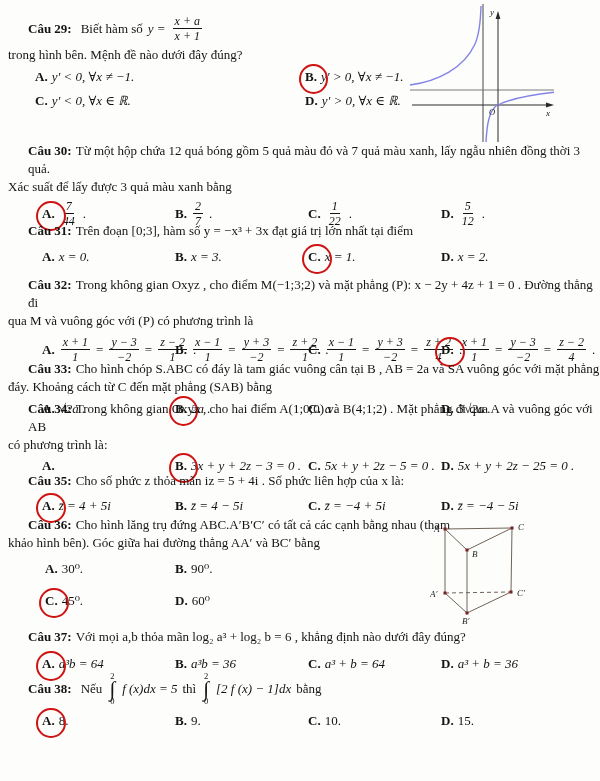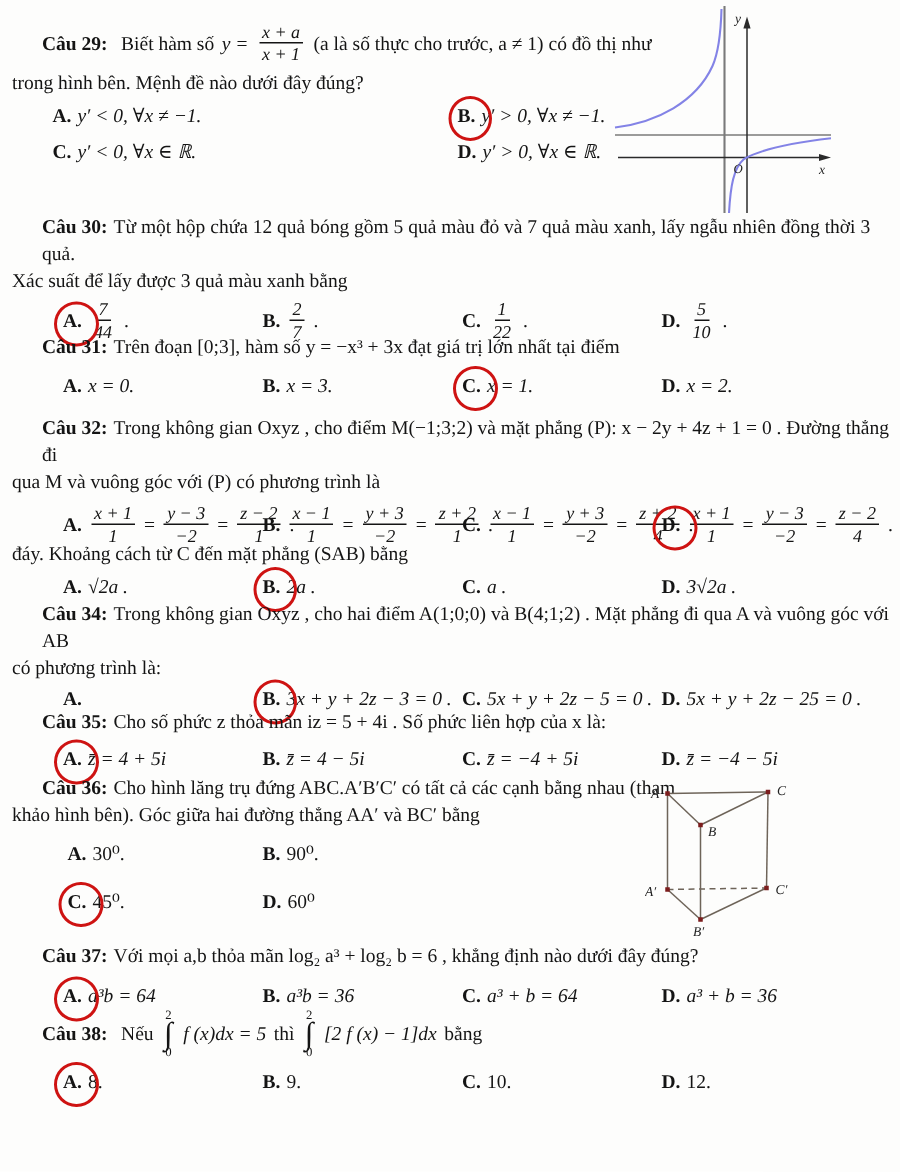--- a/index.html
+++ b/index.html
@@ -47,21 +47,20 @@
 
   <section class="q" style="top:14px">
     <p class="qline first flexline">
       <b class="qlabel">Câu 29:</b>
       <span>Biết hàm số</span>
       <i>y =</i>
       <span class="frac">
           <span class="fnum">x + a</span>
           <span class="fden">x + 1</span>
         </span>
-      <span>(a là số thực cho trước, a ≠ 1) có đồ thị như</span>
     </p>
     <p class="qline mt2">trong hình bên. Mệnh đề nào dưới đây đúng?</p>
     <div class="opts grid2 mt4">
       <span class="opt">
           <b>A.</b>
           <i>y′ &lt; 0, ∀x ≠ −1.</i>
         </span>
       <span class="opt">
           <b class="circ">B.</b>
           <i>y′ &gt; 0, ∀x ≠ −1.</i>
@@ -120,21 +119,21 @@
           <span class="frac">
             <span class="fnum">1</span>
             <span class="fden">22</span>
           </span>
           <span>.</span>
         </span>
       <span class="opt">
           <b>D.</b>
           <span class="frac">
             <span class="fnum">5</span>
-            <span class="fden">10</span>
+            <span class="fden">12</span>
           </span>
           <span>.</span>
         </span>
     </div>
   </section>
 
   <section class="q" style="top:222px">
     <p class="qline first"><b class="qlabel">Câu 31:</b><span>Trên đoạn [0;3], hàm số y = −x³ + 3x đạt giá trị lớn nhất tại điểm</span></p>
     <div class="opts grid4 mt8">
       <span class="opt">
@@ -229,20 +228,21 @@
           <span class="frac">
             <span class="fnum">z − 2</span>
             <span class="fden">4</span>
           </span>
           <span>.</span>
         </span>
     </div>
   </section>
 
   <section class="q" style="top:360px">
+    <p class="qline first"><b class="qlabel">Câu 33:</b><span>Cho hình chóp S.ABC có đáy là tam giác vuông cân tại B , AB = 2a và SA vuông góc với mặt phẳng</span></p>
     <p class="qline">đáy. Khoảng cách từ C đến mặt phẳng (SAB) bằng</p>
     <div class="opts grid4 mt4">
       <span class="opt">
           <b>A.</b>
           <i>√2a .</i>
         </span>
       <span class="opt">
           <b class="circ">B.</b>
           <i>2a .</i>
         </span>
@@ -407,18 +407,18 @@
       <span class="opt">
           <b>B.</b>
           <span>9.</span>
         </span>
       <span class="opt">
           <b>C.</b>
           <span>10.</span>
         </span>
       <span class="opt">
           <b>D.</b>
-          <span>12.</span>
+          <span>15.</span>
         </span>
     </div>
   </section>
 
 </div>
 
 </body></html>

